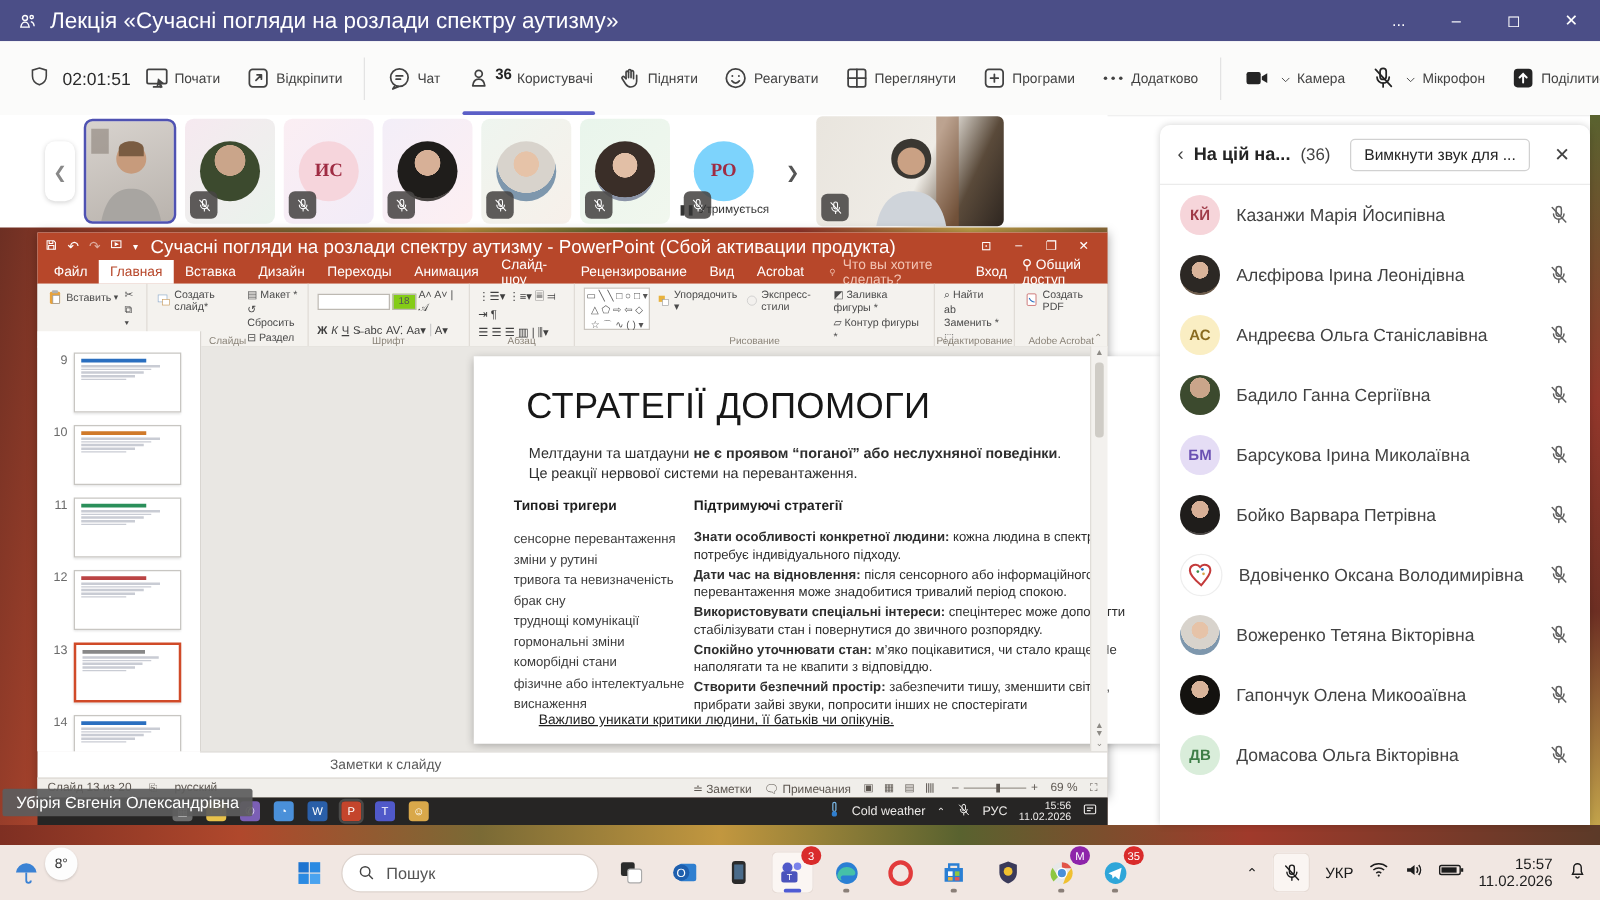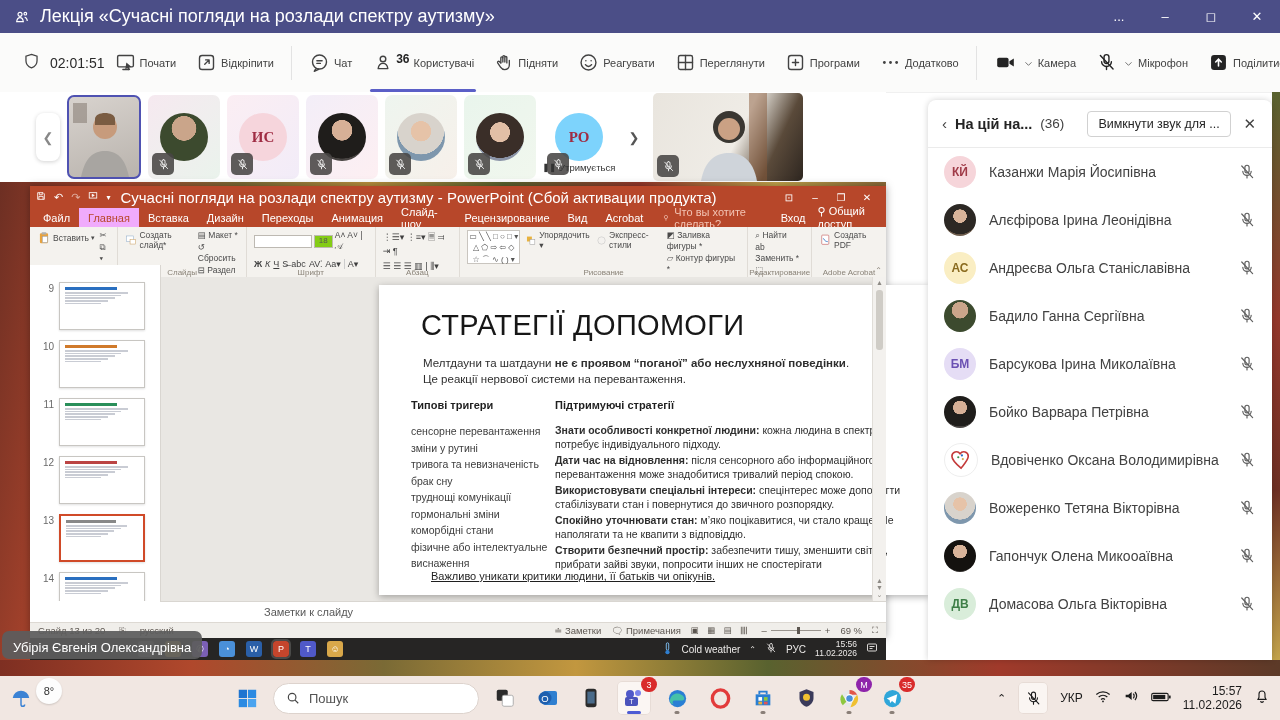--- a/index.html
+++ b/index.html
@@ -47,21 +47,21 @@
 
   
   .ppt{position:absolute;left:30px;top:186px;width:856px;height:452px;background:#fff;box-shadow:0 0 8px rgba(0,0,0,.35);}
   .ppt-titlebar{height:22px;background:#b7472a;color:#fff;display:flex;align-items:center;font-size:11px;padding:0 6px;}
   .qa-icons{display:flex;gap:8px;align-items:center;margin-right:10px;color:#fff;font-size:11px;}
   .ppt-title{flex:1;text-align:left;font-size:15px;}
   .ppt-winbtns{display:flex;gap:0;}
   .ppt-winbtn{width:26px;text-align:center;font-size:10px;}
   .ppt-menubar{height:19px;background:#b7472a;display:flex;align-items:stretch;font-size:11px;padding-left:4px;}
   .ppt-tab{padding:2px 9px;color:#fff;display:flex;align-items:center;}
-  .ppt-tab.active{background:#f0abfc;color:#b7472a;}
+  .ppt-tab.active{background:#ffffff;color:#b7472a;}
   .tellme{color:#f3c4b4;display:flex;align-items:center;gap:4px;padding:0 10px;}
   .ppt-menu-right{margin-left:auto;display:flex;align-items:center;gap:12px;color:#fff;padding-right:8px;}
   .ppt-ribbon{height:50px;background:#f4f2ee;border-bottom:1px solid #d4d0ca;display:flex;position:relative;}
   .rgroup{border-right:1px solid #e0dcd6;padding:3px 7px 11px 7px;position:relative;display:flex;gap:5px;align-items:flex-start;}
   .glabel{position:absolute;bottom:0;left:0;right:0;text-align:center;font-size:8px;color:#8a8378;}
   .mini{font-size:8.5px;color:#4a4a4a;line-height:11px;}
   .mini-col{display:flex;flex-direction:column;gap:1px;}
   .paste-big{display:flex;flex-direction:row;align-items:center;font-size:8.5px;color:#4a4a4a;gap:2px;}
   .fontbox{width:60px;height:11px;border:1px solid #bdb9b2;background:#fff;font-size:8px;color:#555;padding:0 2px;}
   .sizebox{width:20px;height:11px;border:1px solid #bdb9b2;background:#84cc16;font-size:8px;color:#555;text-align:center;}
@@ -99,29 +99,29 @@
   .zoom-slider{display:flex;align-items:center;gap:4px;color:#5c5650;}
   .zs-track{width:50px;height:1px;background:#9a958e;position:relative;}
   .zs-thumb{position:absolute;left:26px;top:-3px;width:3px;height:7px;background:#5c5650;}
 
   .shared-taskbar{position:absolute;left:30px;top:638px;width:856px;height:22px;background:#262524;display:flex;align-items:center;padding:0 8px;box-sizing:border-box;}
   .sico{width:16px;height:16px;border-radius:3px;margin-right:11px;flex:0 0 auto;display:flex;align-items:center;justify-content:center;font-size:9px;color:#fff;}
   .sico.actv{outline:2px solid #4a4a48;background-clip:padding-box;}
   .stb-right{margin-left:auto;display:flex;align-items:center;gap:9px;color:#eceae8;font-size:10px;}
   .stb-time{font-size:8.5px;line-height:9.5px;text-align:right;}
 
-  .name-tooltip{position:absolute;left:2px;top:631px;background:rgba(92,92,92,.93);color:#fff;font-size:13px;padding:9px 11px 4px;border-radius:7px;z-index:30;}
+  .name-tooltip{position:absolute;left:2px;top:631px;background:rgba(92,92,92,.93);color:#fff;font-size:13px;padding:3px 11px 4px;border-radius:2px;z-index:30;}
 
   
   .panel{position:absolute;left:928px;top:100px;width:344px;height:560px;background:#fff;border-radius:8px 8px 0 0;box-shadow:0 0 6px rgba(0,0,0,.18);display:flex;flex-direction:column;overflow:hidden;}
   .panel-head{height:47px;border-bottom:1px solid #ebebeb;display:flex;align-items:center;padding:0 12px 0 14px;gap:8px;flex:0 0 auto;}
   .back-chev{font-size:15px;color:#424242;}
   .panel-title{font-weight:bold;font-size:14.5px;color:#242424;max-width:96px;}
   .panel-count{font-size:13.5px;color:#424242;}
-  .muteall-btn{border:1px solid #d1d1d1;border-radius:4px;background:#fff;font-size:12.5px;color:#242424;padding:5px 10px;margin-left:15px;white-space:nowrap;font-family:inherit;}
+  .muteall-btn{border:1px solid #d1d1d1;border-radius:4px;background:#fff;font-size:12.5px;color:#242424;padding:5px 10px;margin-left:8px;white-space:nowrap;font-family:inherit;}
   .panel-close{margin-left:auto;font-size:15px;color:#424242;padding:4px;}
   .plist{flex:1;overflow:hidden;}
   .prow{height:48px;display:flex;align-items:center;padding:0 16px;gap:13px;}
   .pavatar{width:32px;height:32px;border-radius:50%;flex:0 0 auto;display:flex;align-items:center;justify-content:center;font-size:12px;font-weight:bold;overflow:hidden;position:relative;}
   .pname{flex:1;font-size:14px;color:#424242;}
   .pmic{flex:0 0 auto;display:flex;}
 
   
   .ph-a{background:radial-gradient(circle at 50% 32%,#caa58a 0 30%,#3c4a2e 31% 100%);}
   .ph-b{background:radial-gradient(circle at 50% 38%,#d9b49a 0 26%,#2c2824 27% 70%,#6b5a4a 71%);}

